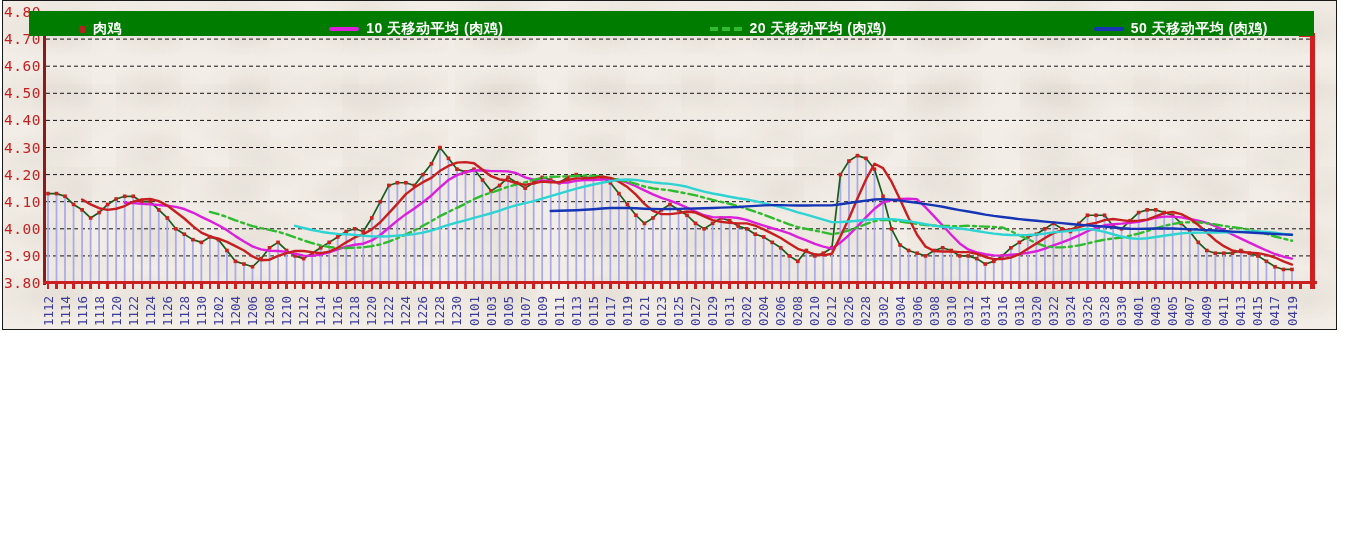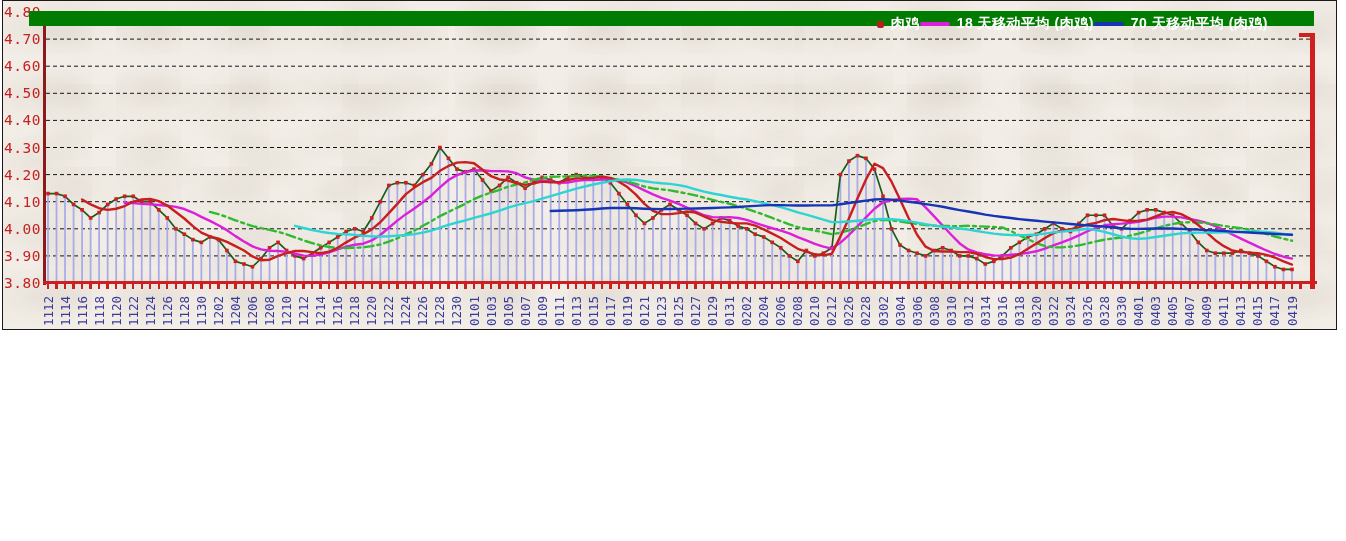--- a/index.html
+++ b/index.html
@@ -6,47 +6,51 @@
   .stage{position:relative;width:1346px;height:541px;background:#ffffff;overflow:hidden;
          font-family:"Liberation Sans", sans-serif;}
   .frame{position:absolute;left:2px;top:0;width:1333px;height:328px;border:1px solid #1a1a1a;
          background-color:#F2EDE6;
          background-image:
            radial-gradient(ellipse at 30% 40%, rgba(178,168,154,0.13) 0%, transparent 55%),
            radial-gradient(ellipse at 72% 62%, rgba(178,168,154,0.10) 0%, transparent 50%),
            radial-gradient(ellipse at 55% 20%, rgba(160,150,140,0.08) 0%, transparent 45%);
          background-size:113px 67px, 89px 53px, 141px 83px;}
   #plot-svg{position:absolute;left:0;top:0;}
-  .legend-bar{position:absolute;left:26px;top:10px;width:1285px;height:15px;
-              display:flex;align-items:center;justify-content:flex-end;
+  .legend-bar{position:absolute;left:26px;top:10px;width:1285px;height:25px;
+              display:flex;align-items:center;justify-content:space-between;
               padding:11px 46px 0 50px;box-sizing:border-box;z-index:5;}
   .leg-item{display:flex;align-items:center;gap:7px;white-space:nowrap;}
   .leg-label{color:#ffffff;font-weight:bold;font-size:14px;letter-spacing:0.5px;}
   .leg-marker{display:inline-block;flex:none;}
   .leg-marker.dot{width:7px;height:7px;border-radius:2px;}
   .leg-marker.line{width:30px;height:4px;border-radius:2px;}
   .leg-marker.dash-line{width:32px;height:4px;}
 </style>
 </head>
 <body>
 
 <div class="stage">
   <div class="frame">
     <div class="legend-bar" id="legend-bar" style="background: rgb(0, 124, 0);">
         <div class="leg-item">
           <span class="leg-marker dot" style="background: rgb(178, 34, 34);"></span>
           <span class="leg-label">肉鸡</span>
         </div>
         <div class="leg-item">
           <span class="leg-marker line" style="background: rgb(219, 31, 219);"></span>
-          <span class="leg-label">18 天移动平均 (肉鸡)</span>
+          <span class="leg-label">10 天移动平均 (肉鸡)</span>
+        </div>
+        <div class="leg-item">
+          <span class="leg-marker dash-line" style="background: repeating-linear-gradient(90deg, rgb(46, 187, 46) 0px, rgb(46, 187, 46) 8px, transparent 8px, transparent 12px);"></span>
+          <span class="leg-label">20 天移动平均 (肉鸡)</span>
         </div>
         <div class="leg-item">
           <span class="leg-marker line" style="background: rgb(21, 53, 181);"></span>
-          <span class="leg-label">70 天移动平均 (肉鸡)</span>
+          <span class="leg-label">50 天移动平均 (肉鸡)</span>
         </div>
       </div>
     <svg id="plot-svg" width="1333" height="328" xmlns="http://www.w3.org/2000/svg">
         <g>
           <line x1="43" y1="38.0999999999999" x2="1307" y2="38.0999999999999" stroke="#141414" stroke-width="1" stroke-dasharray="4 3"></line>
           <line x1="43" y1="65.20000000000005" x2="1307" y2="65.20000000000005" stroke="#141414" stroke-width="1" stroke-dasharray="4 3"></line>
           <line x1="43" y1="92.29999999999995" x2="1307" y2="92.29999999999995" stroke="#141414" stroke-width="1" stroke-dasharray="4 3"></line>
           <line x1="43" y1="119.39999999999985" x2="1307" y2="119.39999999999985" stroke="#141414" stroke-width="1" stroke-dasharray="4 3"></line>
           <line x1="43" y1="146.5" x2="1307" y2="146.5" stroke="#141414" stroke-width="1" stroke-dasharray="4 3"></line>
           <line x1="43" y1="173.5999999999999" x2="1307" y2="173.5999999999999" stroke="#141414" stroke-width="1" stroke-dasharray="4 3"></line>

